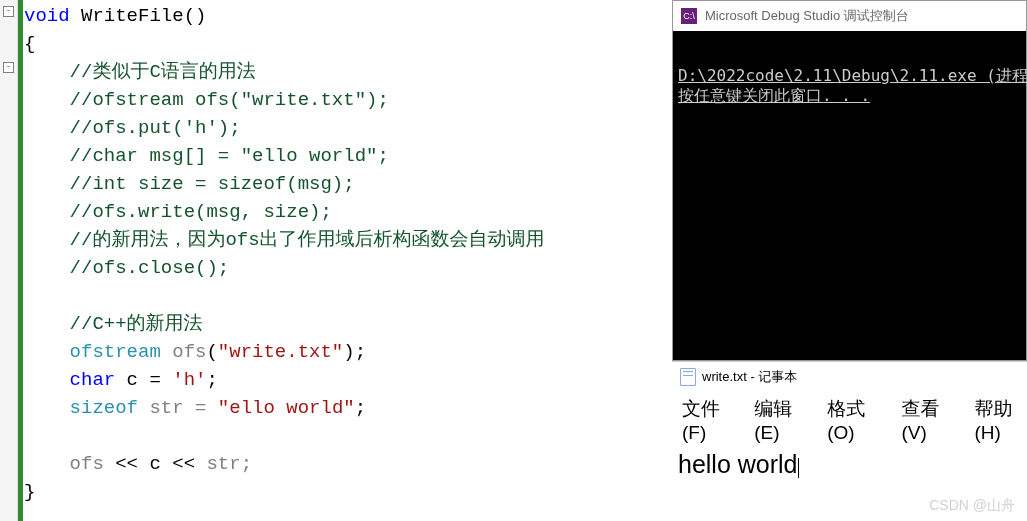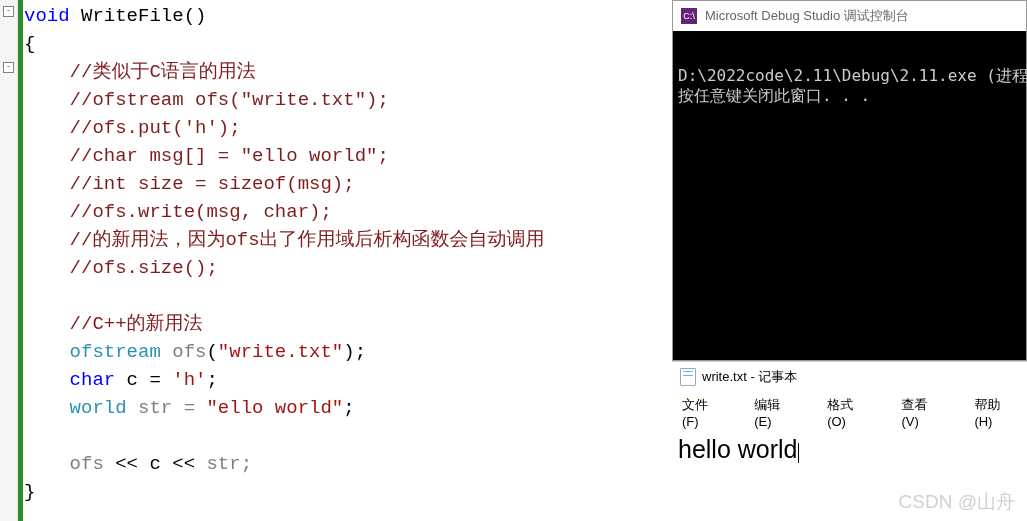--- a/index.html
+++ b/index.html
@@ -52,21 +52,21 @@
   background: #2e8b2e;
 }
 .code-area {
   position: absolute;
   left: 24px;
   top: 2px;
   white-space: pre;
 }
 .kw { color: #0000ff; }
 .cls { color: #2b91af; text-align: right; }
-.com { color: #7f1d1d; }
+.com { color: #14532d; }
 .str { color: #a31515; }
 .id { color: #000; }
 .var2 { color: #808080; text-align: center; }
 .hl-line {
   position: absolute;
   left: 24px;
   top: 450px;
   width: 640px;
   height: 28px;
   background: #f0f0f0;
@@ -103,20 +103,21 @@
   justify-content: center;
   font-family: sans-serif;
 }
 .console-body {
   padding: 35px 5px 5px 5px;
   color: #ccc;
   font-family: "NSimSun", Consolas, monospace;
   font-size: 16px;
   line-height: 20px;
   white-space: pre;
+  text-decoration: underline;
 }
 .notepad {
   position: absolute;
   left: 672px;
   top: 361px;
   width: 355px;
   height: 160px;
   background: #fff;
   border-top: 1px solid #ccc;
 }
@@ -144,70 +145,70 @@
   top: 2px; left: 2px; right: 2px;
   height: 3px;
   border-top: 1px solid #88aadd;
   border-bottom: 1px solid #88aadd;
 }
 .notepad-menu {
   display: flex;
   gap: 31px;
   padding: 4px 10px;
   font-family: "Microsoft YaHei", sans-serif;
-  font-size: 13px;
+  font-size: 19px;
   color: #000;
 }
 .notepad-body {
   padding: 2px 6px;
   font-family: Consolas, Arial, sans-serif;
   font-size: 25px;
   color: #000;
 }
 .cursor {
   display: inline-block;
   width: 1px;
   height: 20px;
   background: #000;
   vertical-align: text-bottom;
 }
 .watermark {
   position: absolute;
   right: 12px;
   bottom: 6px;
   font-family: "Microsoft YaHei", sans-serif;
-  font-size: 19px;
+  font-size: 14px;
   color: rgba(120,120,120,0.35);
 }
 </style>
 </head>
 <body>
 
 <div class="editor">
   <div class="gutter">
     <div class="fold-box" style="top:6px;">-</div>
     <div class="fold-box" style="top:62px;">-</div>
   </div>
   <div class="change-bar"></div>
   <div class="hl-line"></div>
   <div class="code-area"><span class="kw">void</span> <span class="id">WriteFile</span><span class="id">()</span>
 <span class="id">{</span>
     <span class="com">//类似于C语言的用法</span>
     <span class="com">//ofstream ofs("write.txt");</span>
     <span class="com">//ofs.put('h');</span>
     <span class="com">//char msg[] = "ello world";</span>
     <span class="com">//int size = sizeof(msg);</span>
-    <span class="com">//ofs.write(msg, char);</span>
+    <span class="com">//ofs.write(msg, size);</span>
     <span class="com">//的新用法，因为ofs出了作用域后析构函数会自动调用</span>
-    <span class="com">//ofs.size();</span>
+    <span class="com">//ofs.close();</span>
 
     <span class="com">//C++的新用法</span>
     <span class="cls">ofstream</span><span class="var2"> ofs</span><span class="id">(</span><span class="str">"write.txt"</span><span class="id">);</span>
     <span class="kw">char</span><span class="id"> c = </span><span class="str">'h'</span><span class="id">;</span>
-    <span class="cls">world</span><span class="var2"> str = </span><span class="str">"ello world"</span><span class="id">;</span>
+    <span class="cls">sizeof</span><span class="var2"> str = </span><span class="str">"ello world"</span><span class="id">;</span>
 
     <span class="var2">ofs </span><span class="id">&lt;&lt;</span><span class="id"> c </span><span class="id">&lt;&lt;</span><span class="var2"> str;</span>
 <span class="id">}</span></div>
 </div>
 
 <div class="console">
   <div class="console-title">
     <div class="console-icon">C:\</div>
     <span>Microsoft Debug Studio 调试控制台</span>
   </div>

